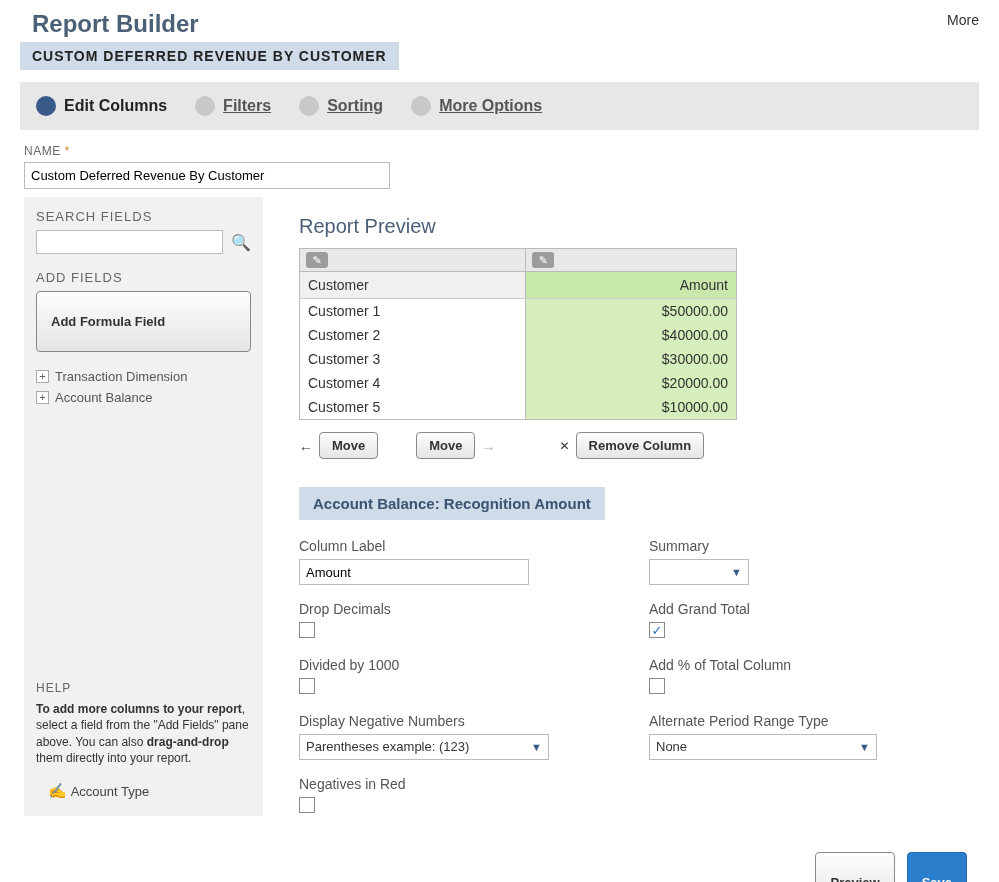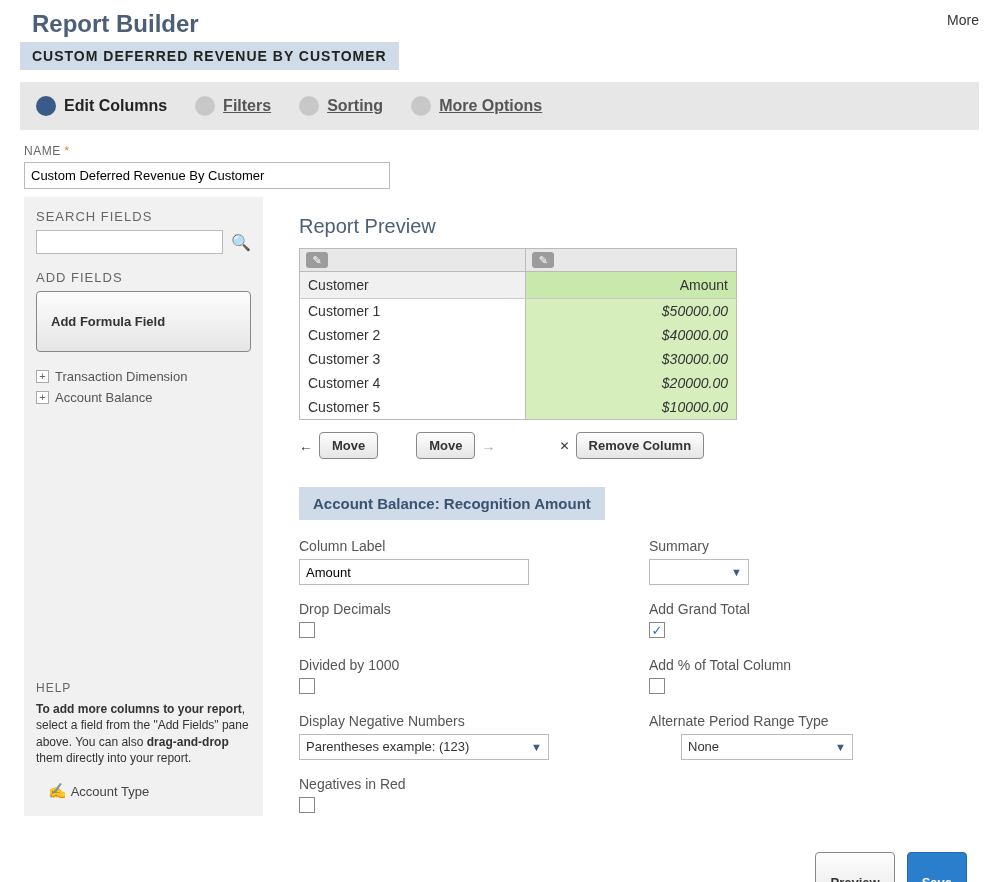--- a/index.html
+++ b/index.html
@@ -247,21 +247,20 @@
     background: #c8e8ac;
     border-left: 1px solid #bbb;
   }
   .data-row td {
     padding: 4px 8px;
     font-size: 14px;
   }
   .data-row td.right-col {
     background: #d5eebb;
     border-left: 1px solid #bbb;
-    font-style: italic;
   }
   .total-row td {
     padding: 5px 8px;
     font-size: 14px;
     border-top: 1px solid #ccc;
     background: #f7f7f7;
   }
   .total-row td.right-col {
     background: #c5e0a8;
     border-left: 1px solid #bbb;
@@ -313,21 +312,21 @@
   }
   .select-wrap {
     width: 100px;
     height: 26px;
     border: 1px solid #bbb;
     background: #fff;
     position: relative;
     cursor: pointer;
   }
   .select-wrap.wide { width: 250px; }
-  .select-wrap.w200 { width: 172px; margin-left: 32px; }
+  .select-wrap.w200 { width: 228px; }
   .select-value {
     padding: 4px 22px 4px 6px;
     font-size: 13px;
     color: #333;
   }
   .select-caret {
     position: absolute;
     right: 6px;
     top: 50%;
     transform: translateY(-50%);

